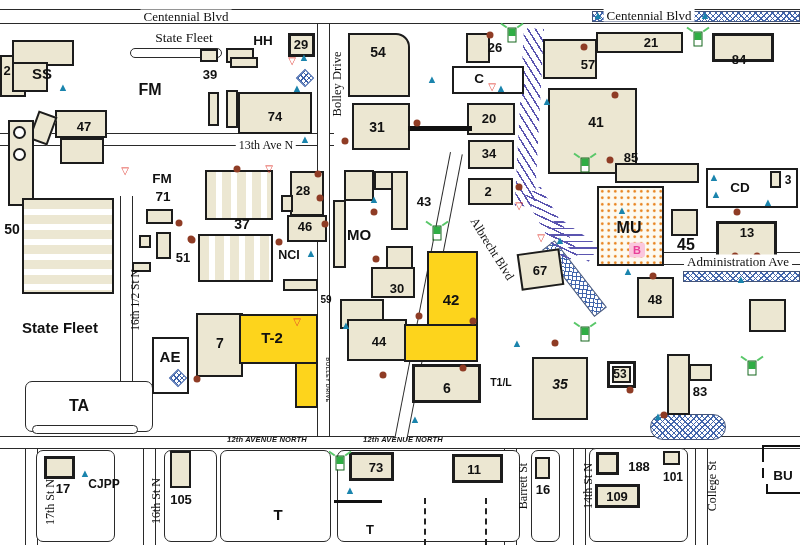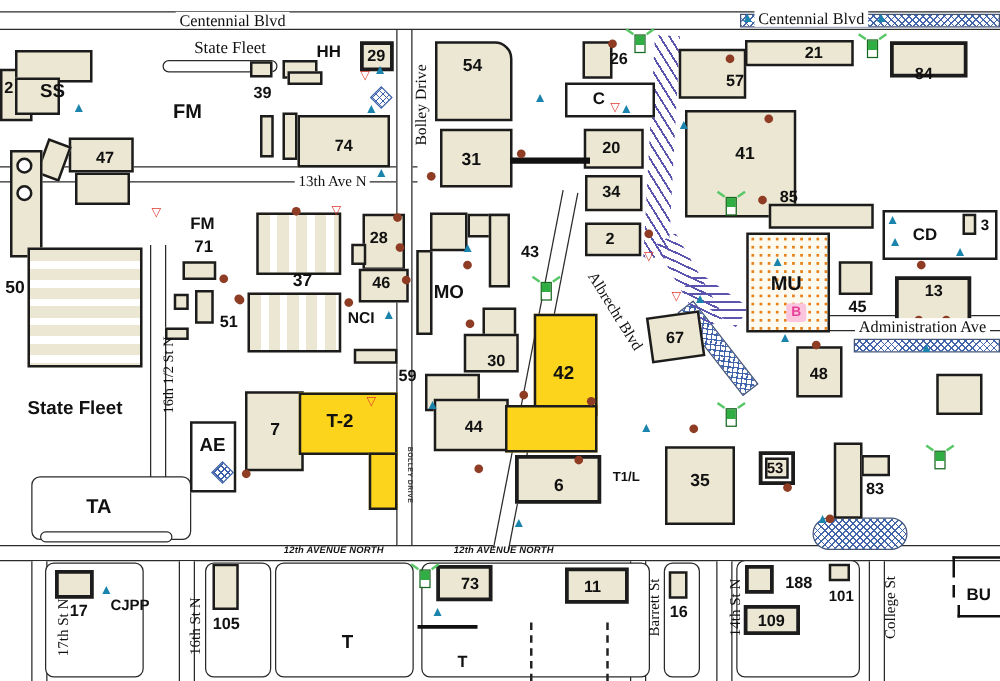--- a/index.html
+++ b/index.html
@@ -279,37 +279,37 @@
     <div class="lbl c-b" style="left: 489px; top: 118px; font-size: 13px;">20</div>
     <div class="lbl c-b" style="left: 489px; top: 153px; font-size: 13px;">34</div>
     <div class="lbl c-b" style="left: 488px; top: 191px; font-size: 13px;">2</div>
     <div class="lbl c-b" style="left: 588px; top: 64px; font-size: 13px;">57</div>
     <div class="lbl c-b" style="left: 651px; top: 42px; font-size: 13px;">21</div>
     <div class="lbl c-b" style="left: 739px; top: 59px; font-size: 13px;">84</div>
     <div class="lbl c-b" style="left: 596px; top: 122px; font-size: 14px;">41</div>
     <div class="lbl c-b" style="left: 631px; top: 157px; font-size: 13px;">85</div>
     <div class="lbl c-b" style="left: 788px; top: 180px; font-size: 12px;">3</div>
     <div class="lbl c-b" style="left: 747px; top: 232px; font-size: 13px;">13</div>
-    <div class="lbl c-b" style="left: 686px; top: 245px; font-size: 13px;">45</div>
+    <div class="lbl c-b" style="left: 686px; top: 245px; font-size: 16px;">45</div>
     <div class="lbl c-b" style="left: 655px; top: 299px; font-size: 13px;">48</div>
     <div class="lbl c-b" style="left: 811px; top: 318px; font-size: 13px;">52</div>
     <div class="lbl c-b" style="left: 540px; top: 270px; font-size: 13px;">67</div>
     <div class="lbl c-b" style="left: 84px; top: 126px; font-size: 13px;">47</div>
     <div class="lbl c-b" style="left: 12px; top: 229px; font-size: 14px;">50</div>
     <div class="lbl c-b" style="left: 183px; top: 257px; font-size: 13px;">51</div>
     <div class="lbl c-b" style="left: 242px; top: 224px; font-size: 14px;">37</div>
     <div class="lbl c-b" style="left: 303px; top: 190px; font-size: 13px;">28</div>
     <div class="lbl c-b" style="left: 305px; top: 226px; font-size: 13px;">46</div>
-    <div class="lbl c-b" style="left: 308px; top: 300px; font-size: 13px; padding-left: 36px;">59</div>
+    <div class="lbl c-b" style="left: 308px; top: 300px; font-size: 10px; padding-left: 36px;">59</div>
     <div class="lbl c-b" style="left: 424px; top: 201px; font-size: 13px;">43</div>
     <div class="lbl c-b" style="left: 397px; top: 288px; font-size: 13px;">30</div>
     <div class="lbl c-b" style="left: 451px; top: 299px; font-size: 15px;">42</div>
     <div class="lbl c-b" style="left: 379px; top: 341px; font-size: 13px;">44</div>
     <div class="lbl c-b" style="left: 447px; top: 388px; font-size: 14px;">6</div>
-    <div class="lbl c-b" style="left: 560px; top: 384px; font-size: 14px;">35</div>
+    <div class="lbl c-b" style="left: 560px; top: 384px; font-size: 14px; font-style: italic;">35</div>
     <div class="lbl c-b" style="left: 620px; top: 374px; font-size: 12px;">53</div>
     <div class="lbl c-b" style="left: 700px; top: 391px; font-size: 13px;">83</div>
     <div class="lbl c-b" style="left: 220px; top: 343px; font-size: 14px;">7</div>
     <div class="lbl c-b" style="left: 272px; top: 337px; font-size: 15px;">T-2</div>
     <div class="lbl c-b" style="left: 63px; top: 488px; font-size: 13px;">17</div>
     <div class="lbl c-b" style="left: 181px; top: 499px; font-size: 13px;">105</div>
     <div class="lbl c-b" style="left: 376px; top: 467px; font-size: 13px;">73</div>
     <div class="lbl c-b" style="left: 474px; top: 469px; font-size: 13px;">11</div>
     <div class="lbl c-b" style="left: 543px; top: 489px; font-size: 13px;">16</div>
     <div class="lbl c-b" style="left: 639px; top: 466px; font-size: 13px;">188</div>

